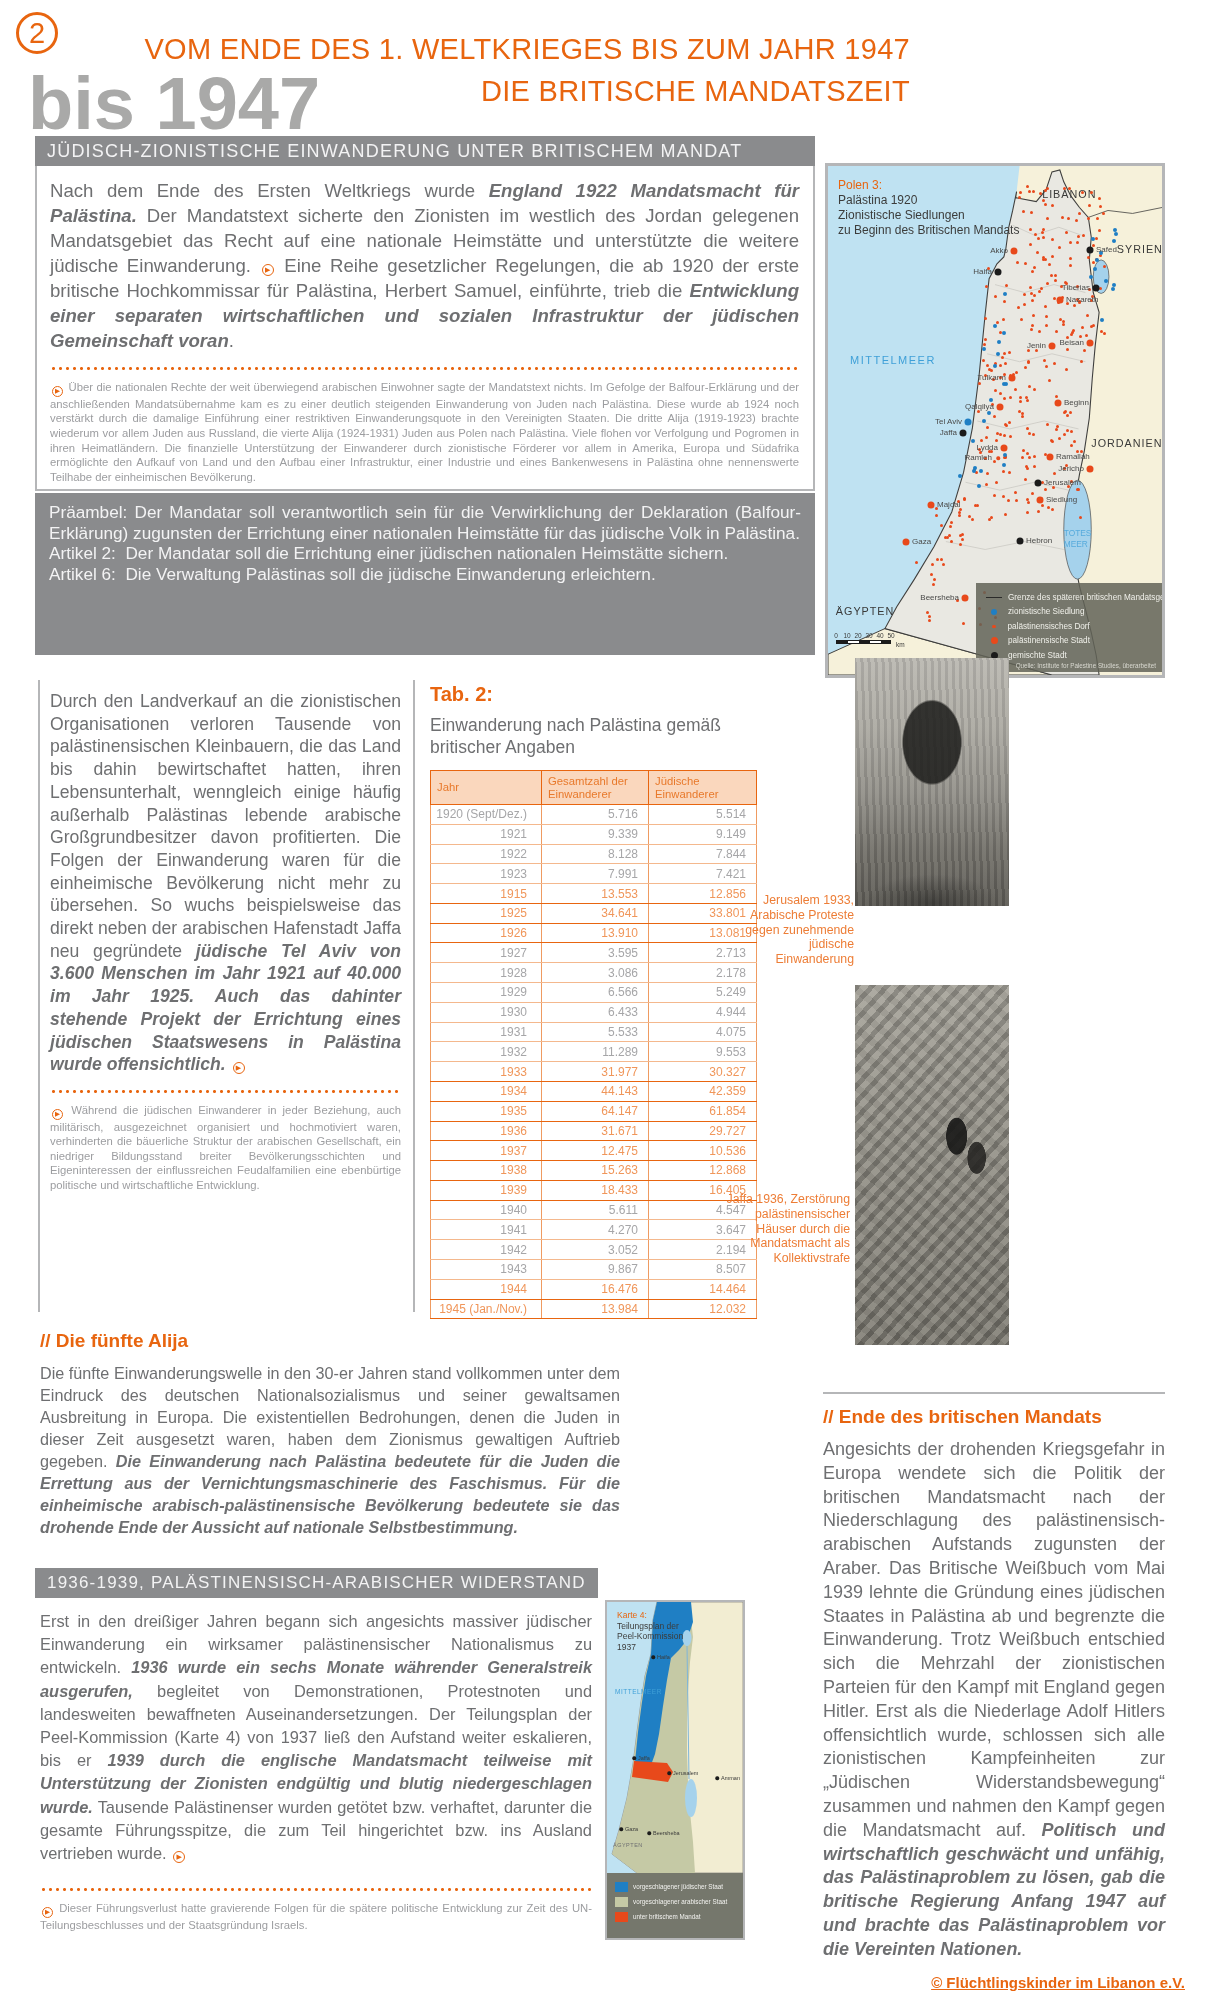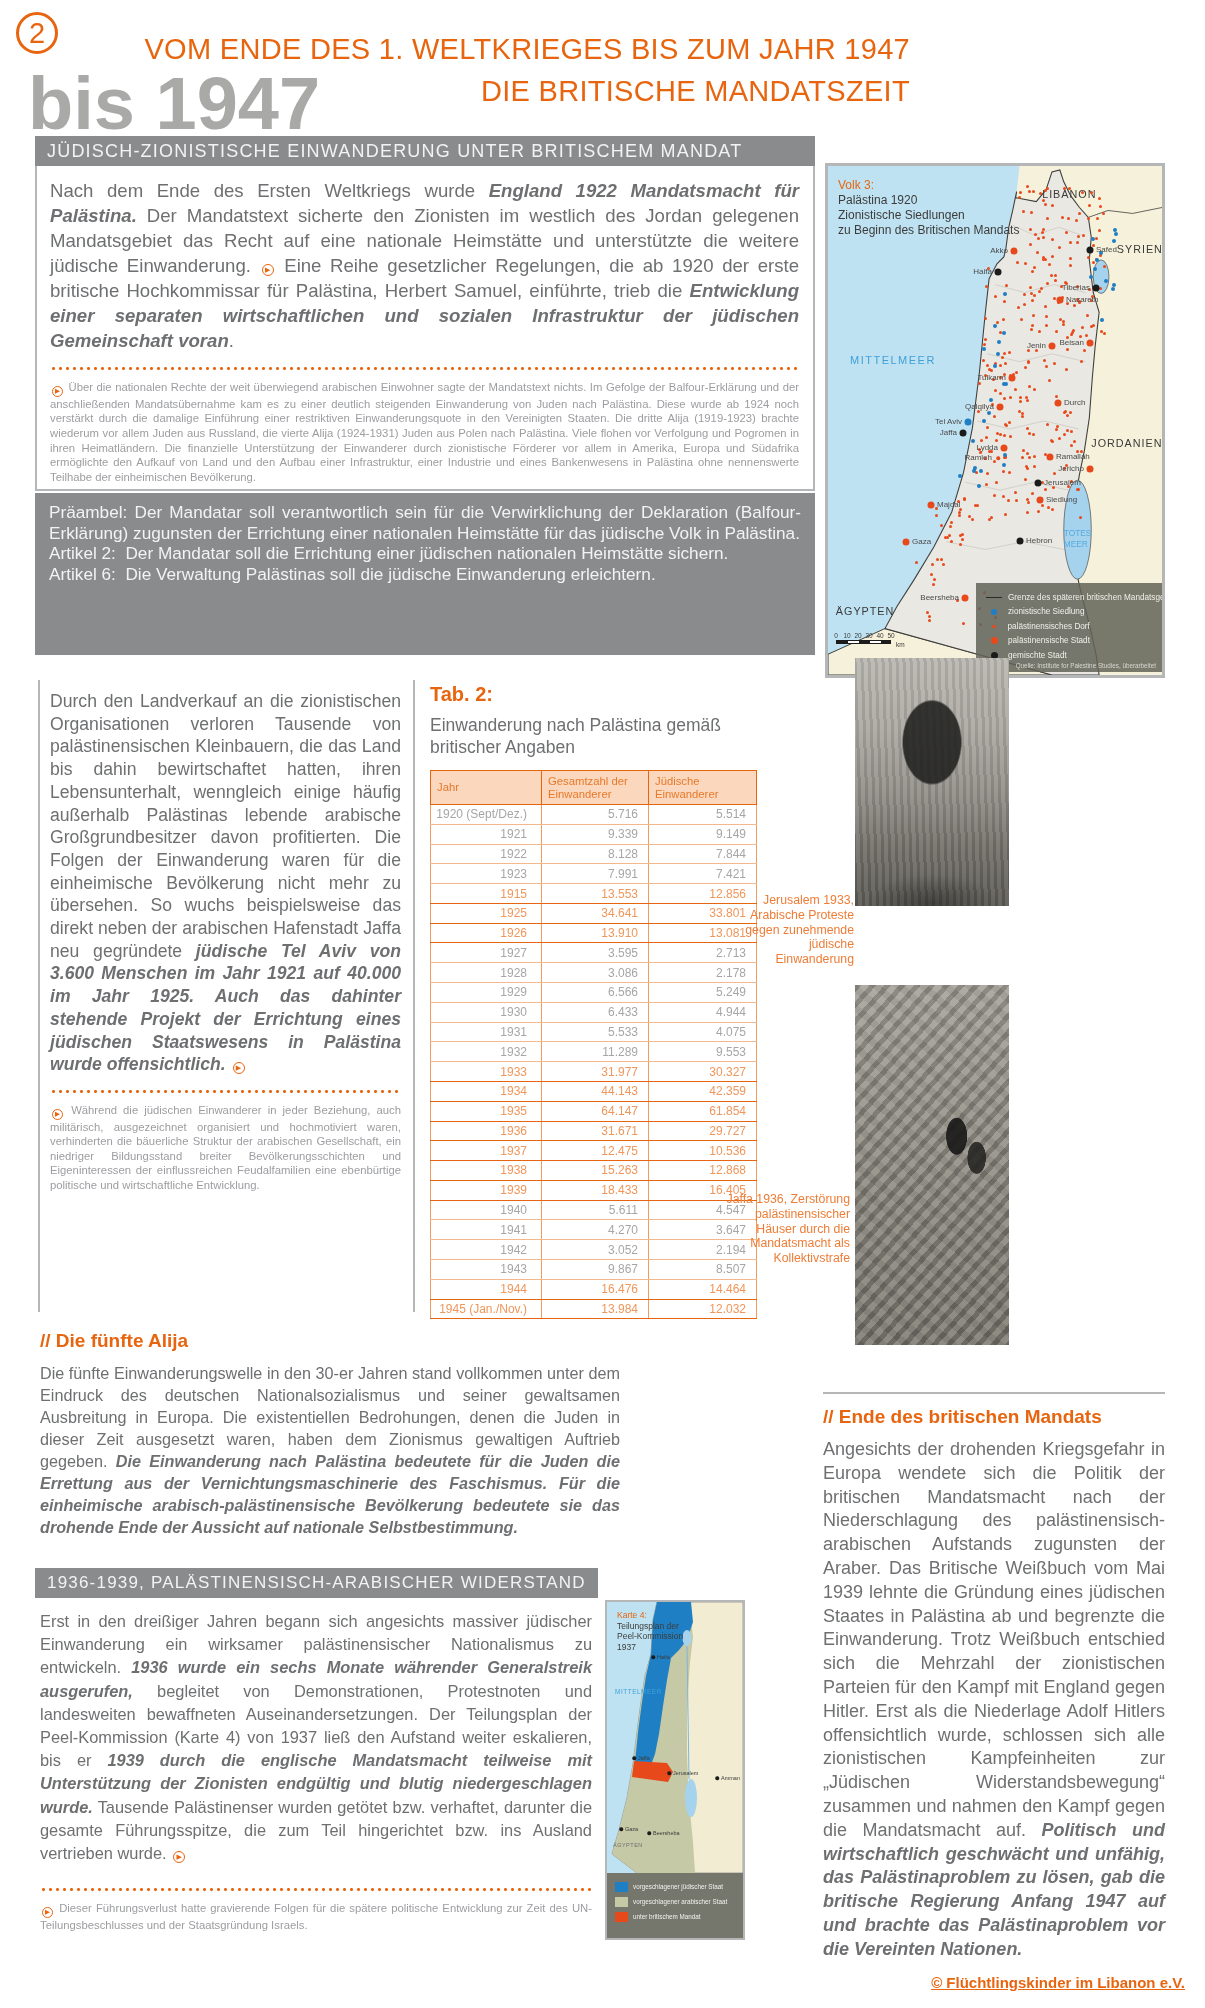--- a/index.html
+++ b/index.html
@@ -747,21 +747,21 @@
           <span class="clabel">Tulkarm</span>
         </div>
 
         <div class="city palbig l" style="left: 172px; top: 241px;">
           <i class="cdot"></i>
           <span class="clabel">Qalqilya</span>
         </div>
 
         <div class="city palbig r" style="left: 230px; top: 237px;">
           <i class="cdot"></i>
-          <span class="clabel">Durch</span>
+          <span class="clabel">Beginn</span>
         </div>
 
         <div class="city zionbig l" style="left: 140px; top: 256px;">
           <i class="cdot"></i>
           <span class="clabel">Tel Aviv</span>
         </div>
 
         <div class="city mixed l" style="left: 135px; top: 267px;">
           <i class="cdot"></i>
           <span class="clabel">Jaffa</span>
@@ -811,21 +811,21 @@
           <i class="cdot"></i>
           <span class="clabel">Hebron</span>
         </div>
 
         <div class="city palbig l" style="left: 137px; top: 432px;">
           <i class="cdot"></i>
           <span class="clabel">Beersheba</span>
         </div>
       </div>
     <div class="map3-title">
-      <div class="k">Volk 3:</div>
+      <div class="k">Polen 3:</div>
       <div>Palästina 1920</div>
       <div>Zionistische Siedlungen</div>
       <div>zu Beginn des Britischen Mandats</div>
     </div>
     <div class="sealabel">MITTELMEER</div>
     <div class="m3legend">
       <div class="lg-row">
           <span class="lg-sym sym-line"></span>
           <span>Grenze des späteren britischen Mandatsgebiets</span>
         </div>

